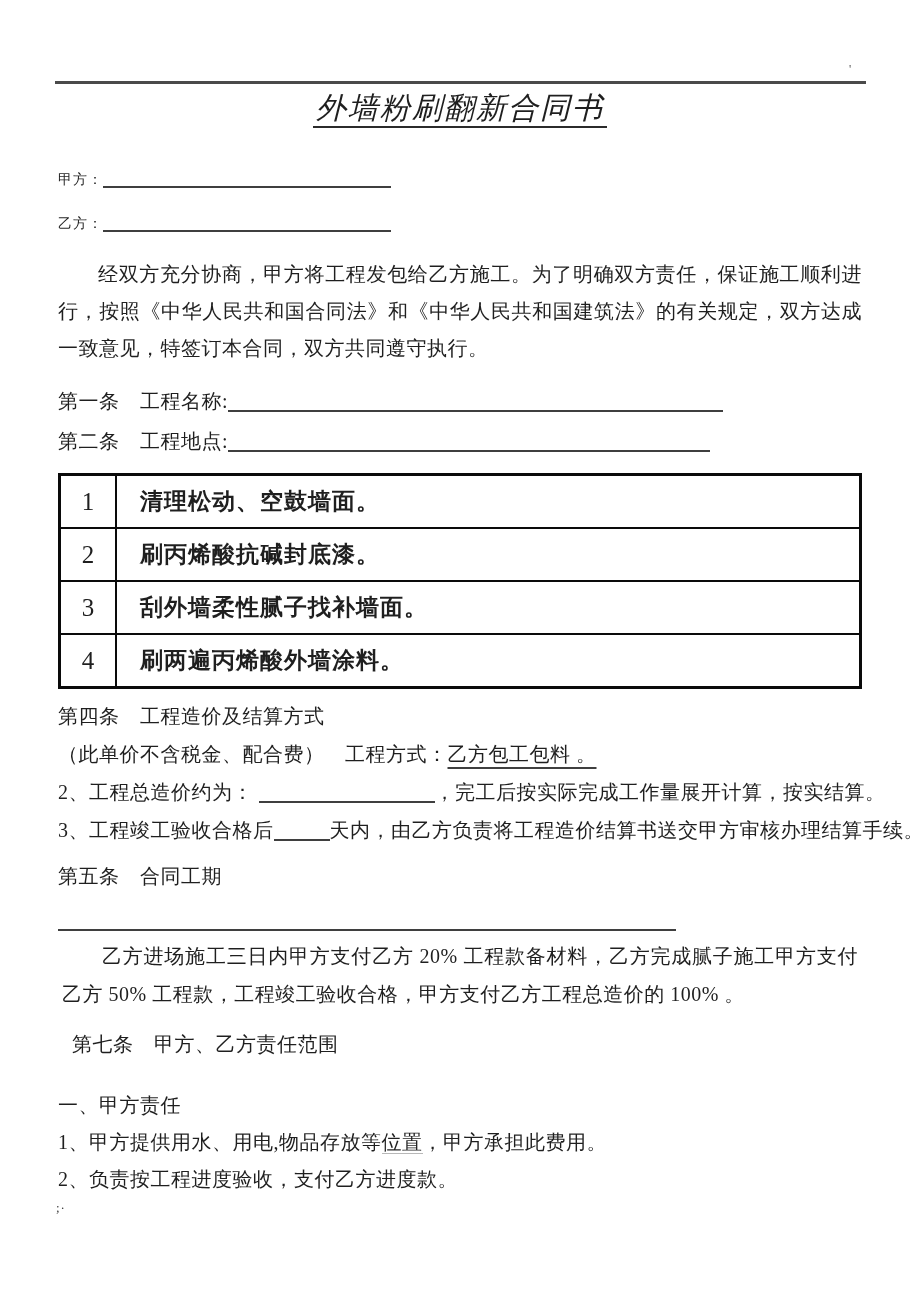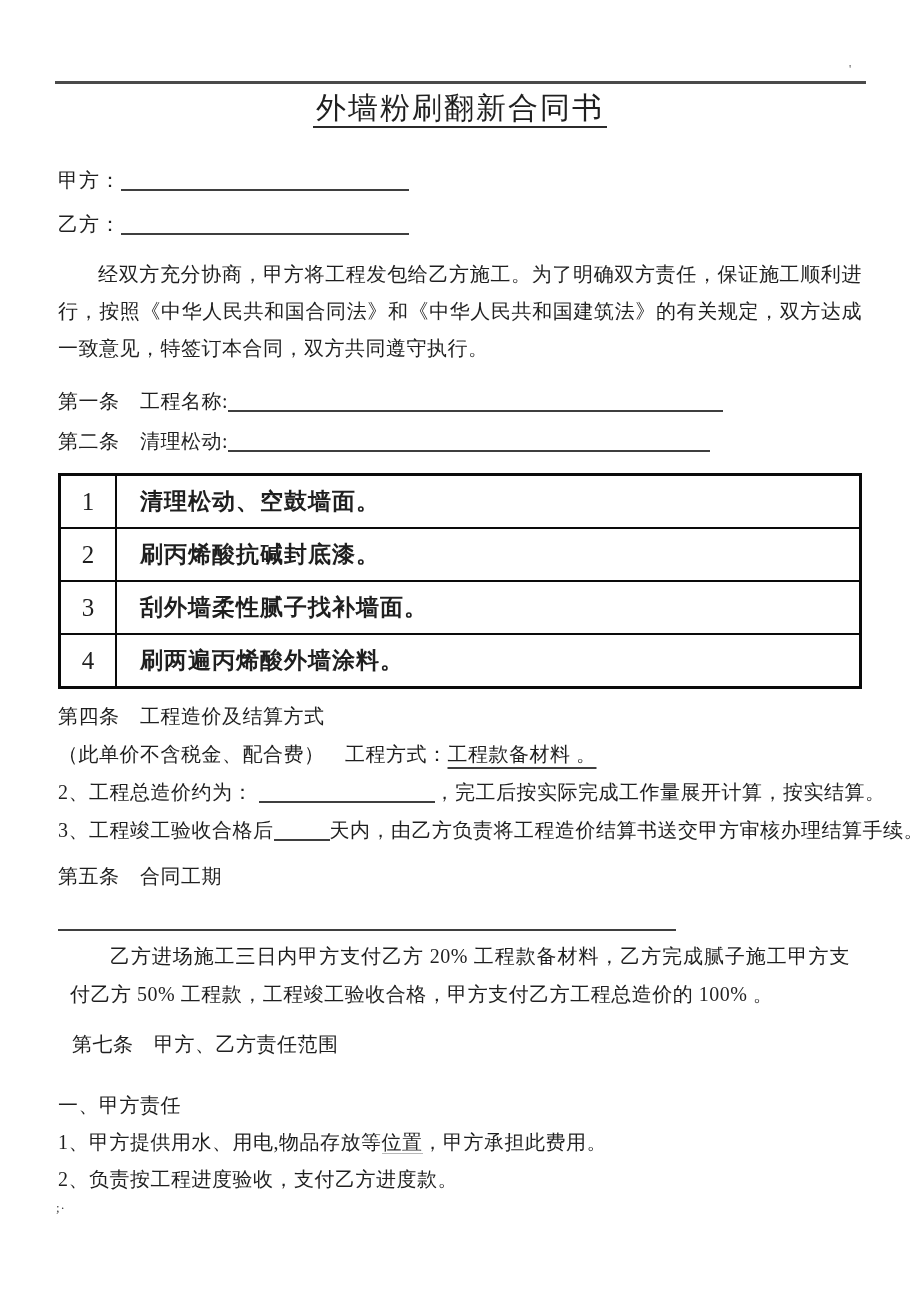--- a/index.html
+++ b/index.html
@@ -5,23 +5,23 @@
   html,body{margin:0;padding:0;background:#ffffff;}
   .page{
     position:relative;width:920px;height:1302px;background:#ffffff;overflow:hidden;
     font-family:"Liberation Serif","DejaVu Serif",serif;color:#1f1f1f;
   }
   .top-rule{position:absolute;top:81px;left:55px;width:811px;height:3px;background:#4a4a4a;}
   .corner-mark{position:absolute;top:62px;left:849px;font-size:12px;color:#555;}
   .content{position:absolute;top:88px;left:58px;width:804px;}
 
   .doc-title{margin:0;text-align:center;font-size:30px;font-weight:400;letter-spacing:2px;line-height:40px;}
-  .doc-title .t-underline{border-bottom:2px solid #2b2b2b;padding:0 3px 2px;}
+  .doc-title .t-underline{border-bottom:2px solid #2b2b2b;padding:0 3px 2px;font-style:italic;}
 
-  .party-line{font-size:20px;line-height:44px;letter-spacing:1px;}
+  .party-line{font-size:14px;line-height:44px;letter-spacing:1px;}
   .party-first{margin-top:30px;}
 
   .blank{display:inline-block;border-bottom:2px solid #3f3f3f;height:16px;vertical-align:-4px;}
   .w288{width:288px;}
   .w495{width:495px;}
   .w482{width:482px;}
   .w102{width:102px;}
   .w106{width:106px;}
   .w176{width:176px;}
   .w56{width:56px;}
@@ -33,21 +33,21 @@
   .lh40{line-height:40px;}
 
   .work-table{width:804px;border-collapse:collapse;margin-top:12px;border:3px solid #0a0a0a;}
   .work-table td{border:2px solid #0a0a0a;height:47px;}
   .num-cell{width:52px;text-align:center;font-size:25px;}
   .text-cell{font-weight:700;font-size:23px;padding:2px 23px;letter-spacing:1px;}
 
   .heading{font-size:20px;line-height:38px;letter-spacing:0.5px;margin-top:8px;white-space:nowrap;}
   .mode-value{text-decoration:underline;text-underline-offset:6px;text-decoration-thickness:2px;text-decoration-color:#3f3f3f;padding-right:14px;}
   .c5-blank-line{width:618px;border-bottom:2px solid #3f3f3f;height:28px;margin-top:6px;}
-  .payment{margin:6px 12px 0;font-size:20px;line-height:38px;text-align:justify;text-indent:2em;letter-spacing:0.5px;}
+  .payment{margin:6px 4px 0;font-size:20px;line-height:38px;text-align:justify;text-indent:2em;letter-spacing:0.5px;}
   .c7{padding-left:14px;margin-top:12px;}
   .resp-line{font-size:20px;line-height:37px;letter-spacing:0.5px;white-space:nowrap;}
   .mt12{margin-top:24px;}
   .marked{border-bottom:1px solid #b8b8b8;}
   .bottom-mark{position:absolute;top:1200px;left:56px;font-size:13px;color:#3a3a3a;letter-spacing:1px;}
 </style>
 </head>
 <body>
 
 <div class="page">
@@ -65,21 +65,21 @@
     <div class="party-line">
       <span>乙方：</span><span class="blank w288"></span>
     </div>
 
     <p class="intro">经双方充分协商，甲方将工程发包给乙方施工。为了明确双方责任，保证施工顺利进行，按照《中华人民共和国合同法》和《中华人民共和国建筑法》的有关规定，双方达成一致意见，特签订本合同，双方共同遵守执行。</p>
 
     <div class="line mt16 lh40">
       <span>第一条　工程名称:</span><span class="blank w495"></span>
     </div>
     <div class="line lh40">
-      <span>第二条　清理松动:</span><span class="blank w482"></span>
+      <span>第二条　工程地点:</span><span class="blank w482"></span>
     </div>
 
     <table class="work-table">
       <tbody>
         <tr>
           <td class="num-cell">1</td>
           <td class="text-cell">清理松动、空鼓墙面。</td>
         </tr>
         <tr>
           <td class="num-cell">2</td>
@@ -93,21 +93,21 @@
           <td class="num-cell">4</td>
           <td class="text-cell">刷两遍丙烯酸外墙涂料。</td>
         </tr>
       </tbody>
     </table>
 
     <div class="heading">第四条　工程造价及结算方式</div>
 
 
     <div class="line">
-      <span>（此单价不含税金、配合费）　工程方式：</span><span class="mode-value">工程款备材料 。</span>
+      <span>（此单价不含税金、配合费）　工程方式：</span><span class="mode-value">乙方包工包料 。</span>
     </div>
 
     <div class="line">
       <span>2、工程总造价约为： </span><span class="blank w176"></span><span>，完工后按实际完成工作量展开计算，按实结算。</span>
     </div>
 
     <div class="line">
       <span>3、工程竣工验收合格后</span><span class="blank w56"></span><span>天内，由乙方负责将工程造价结算书送交甲方审核办理结算手续。</span>
     </div>
 

